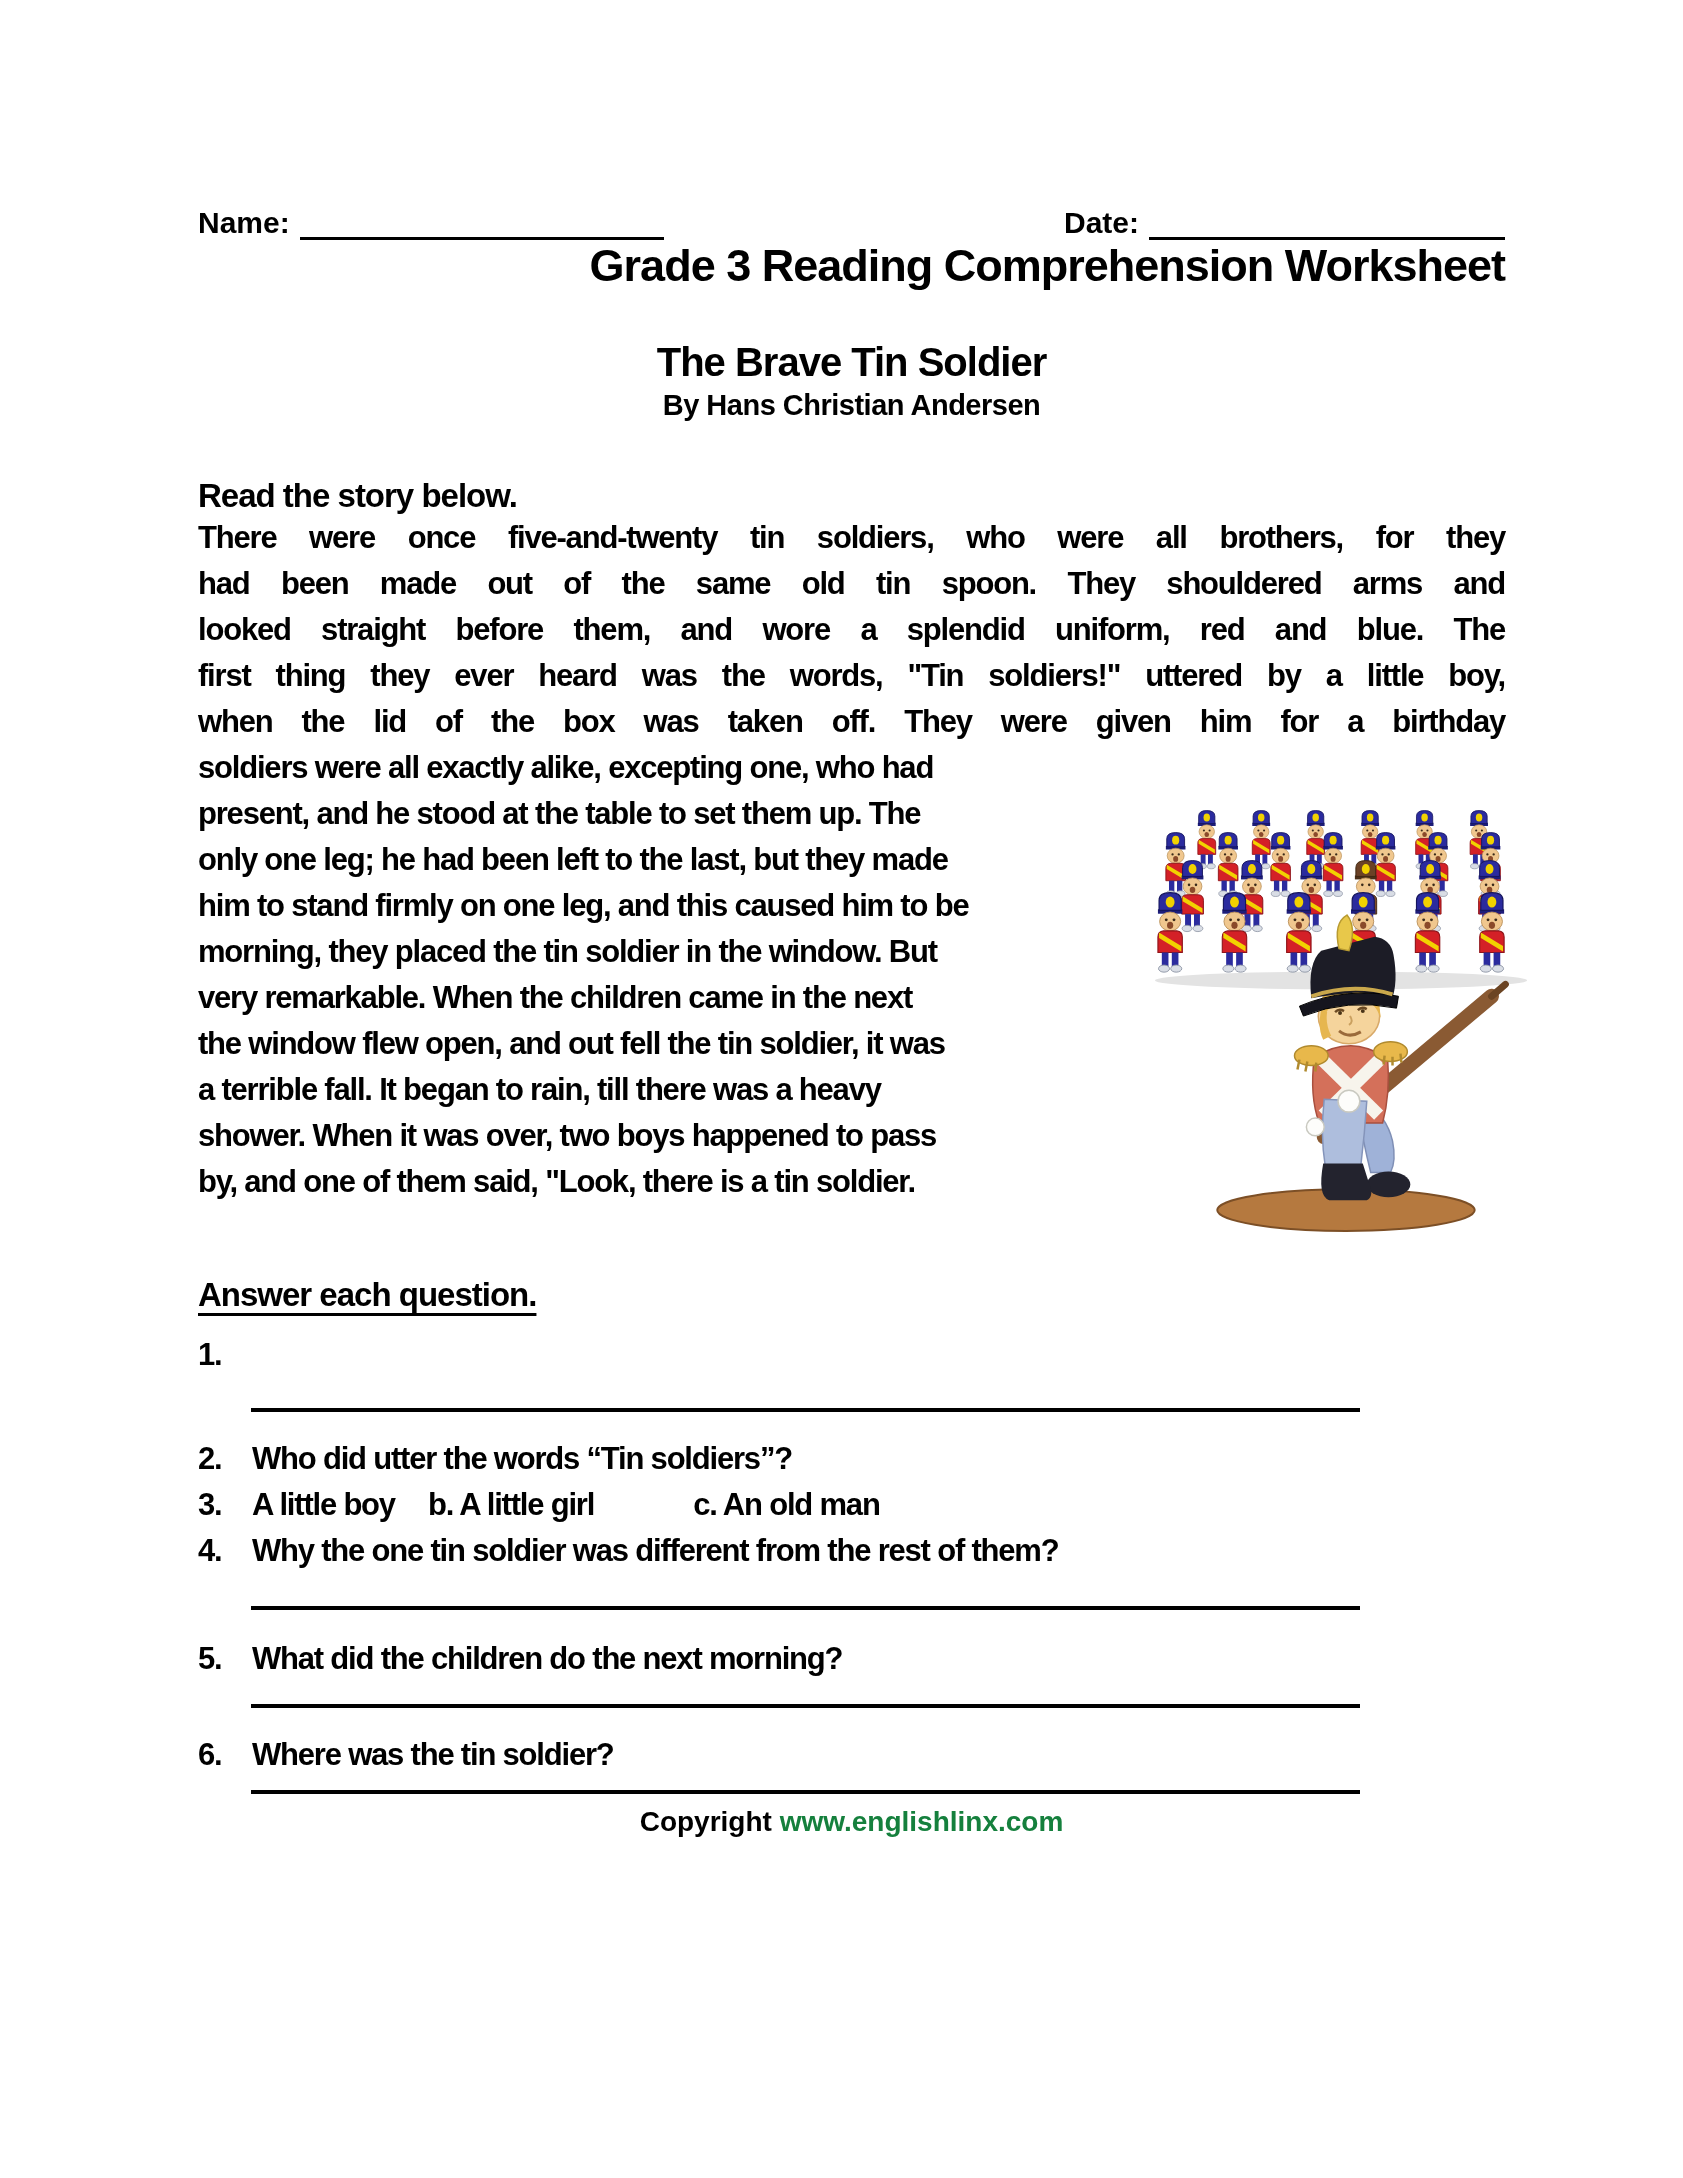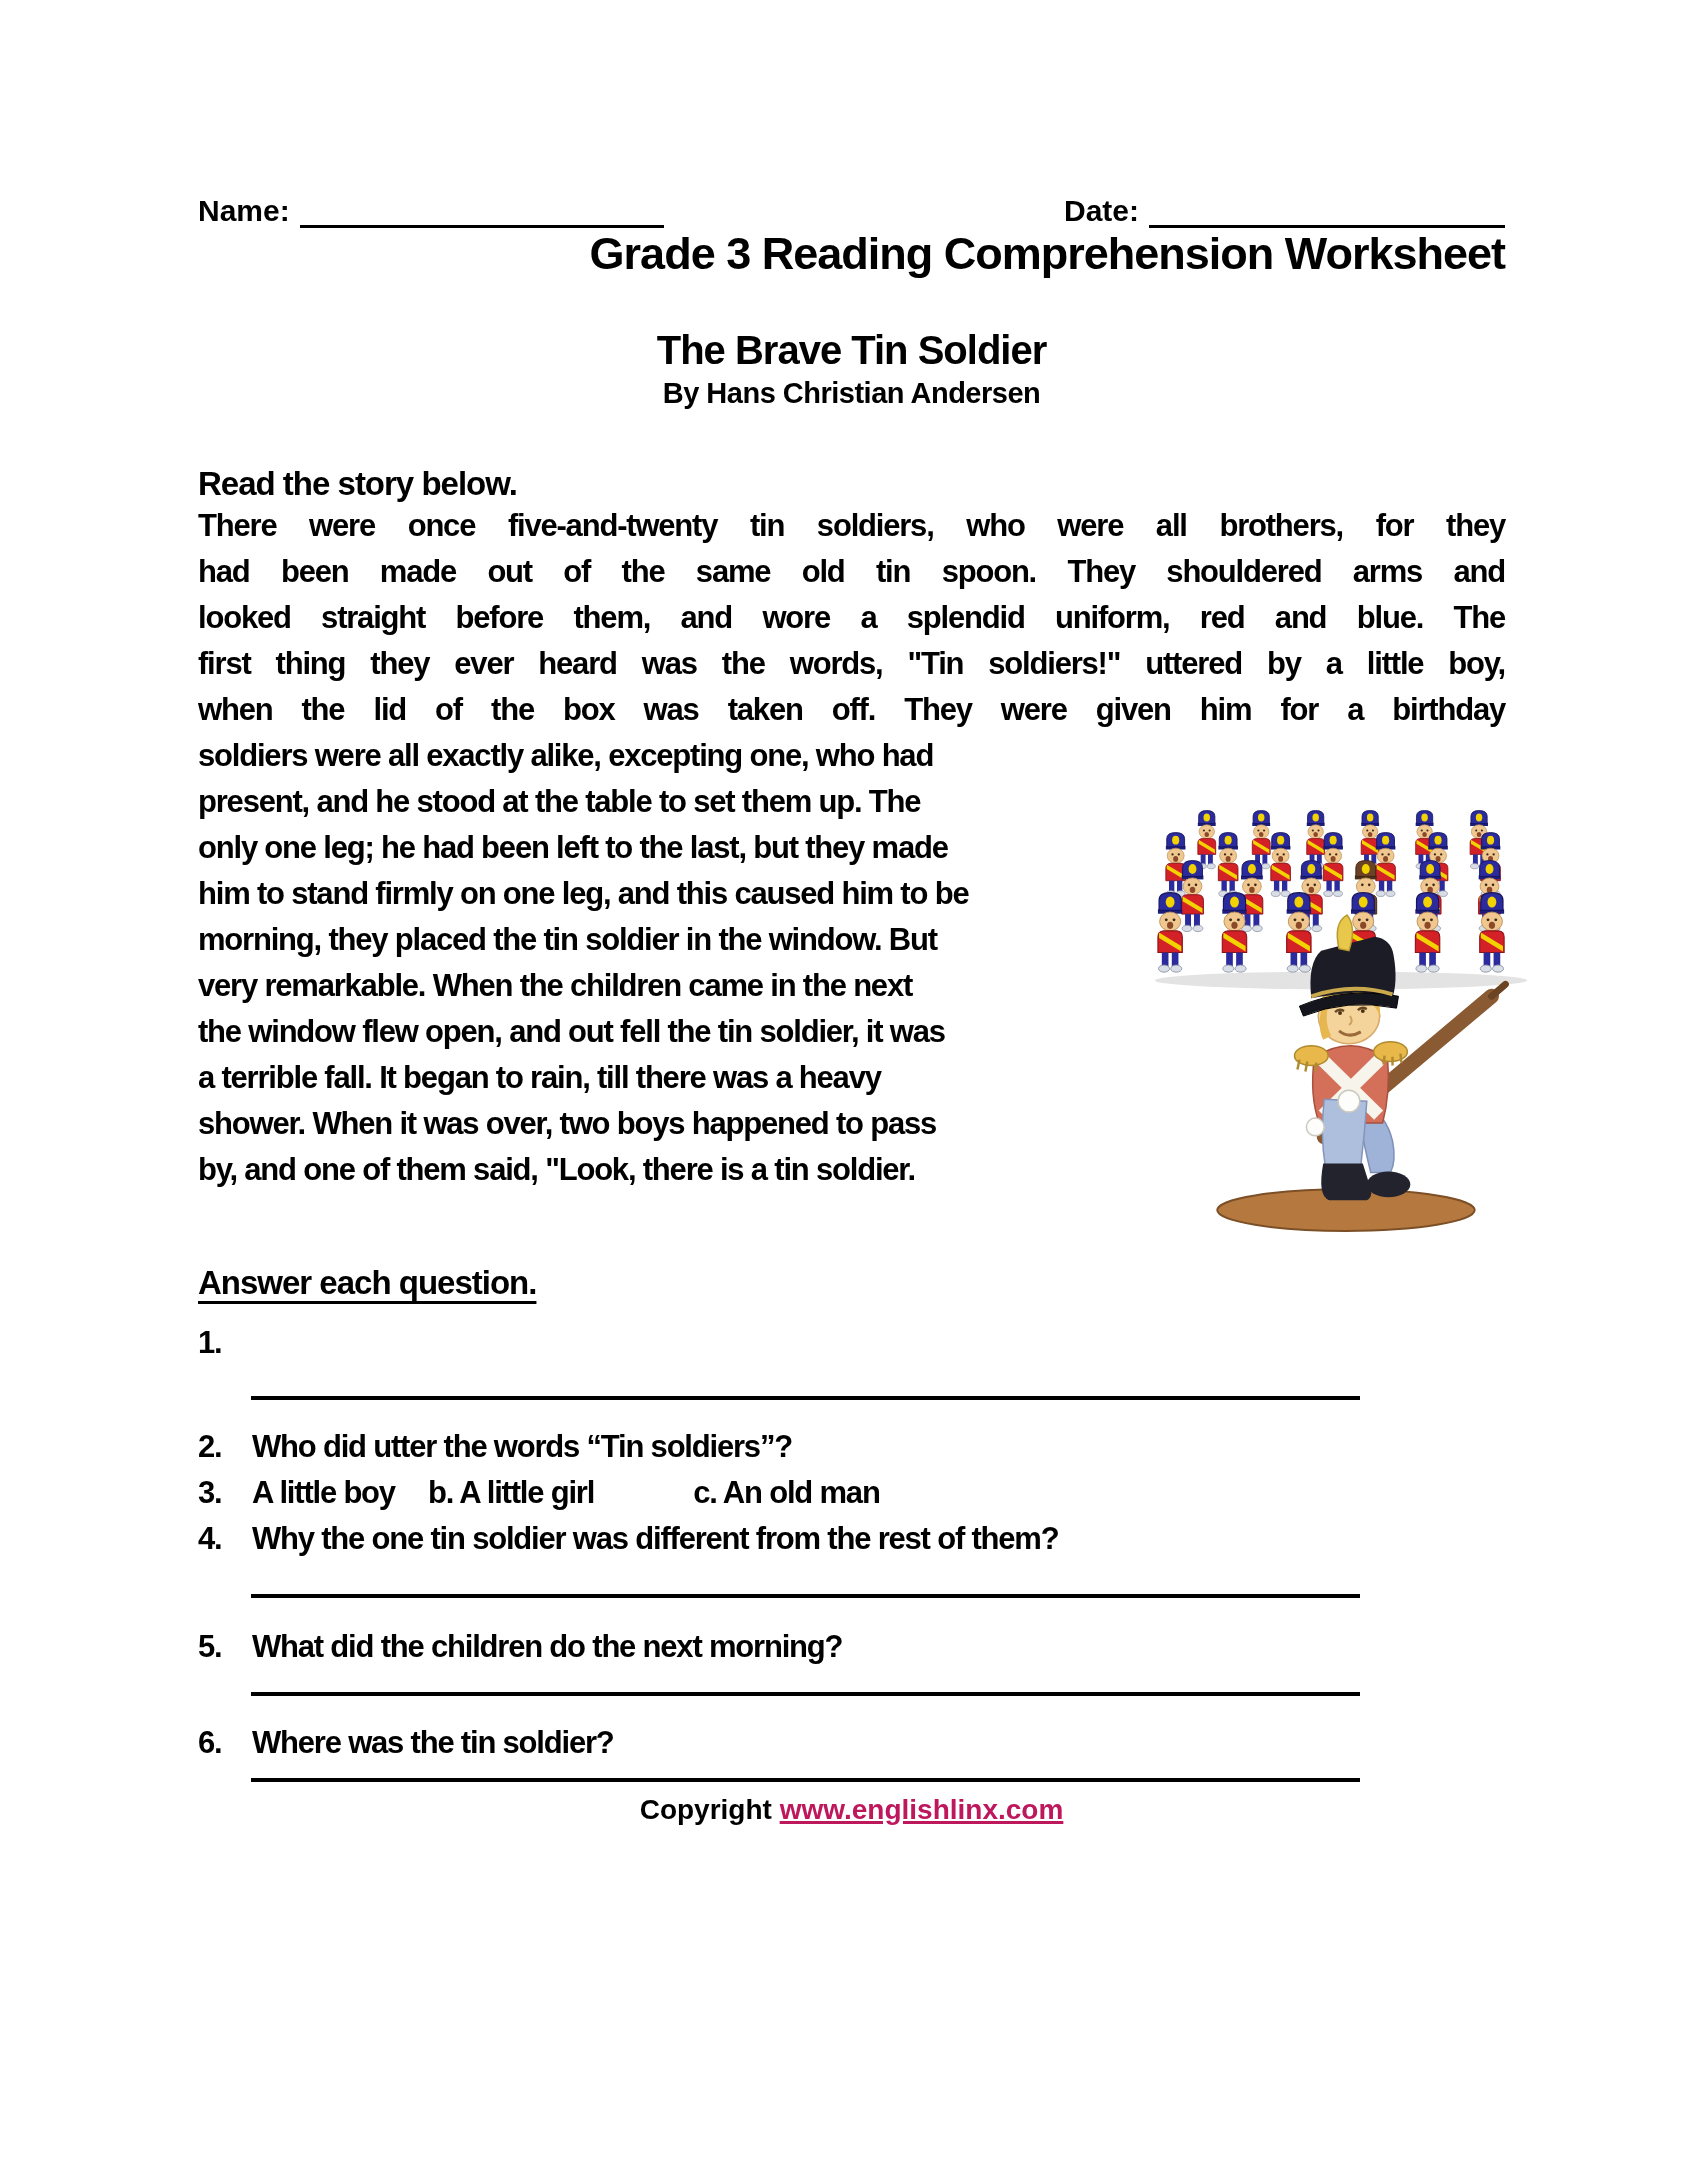--- a/index.html
+++ b/index.html
@@ -7,21 +7,21 @@
   html,body { background:#ffffff; }
   .page {
     position:relative;
     width:1683px; height:2178px;
     background:#ffffff;
     color:#000000;
     font-family:"Liberation Sans", sans-serif;
     overflow:hidden;
   }
   .content {
-    position:absolute; left:198px; top:0;
+    position:absolute; left:198px; top:12px;
     width:1307px;
   }
 
   
   .name-date-row {
     margin-top:194px;
     display:flex; justify-content:space-between; align-items:flex-end;
     font-size:30px; font-weight:700;
   }
   .field { display:flex; align-items:flex-end; }
@@ -84,21 +84,21 @@
   .aline-1 { margin-top:30px; }
   .aline-2 { margin-top:32px; }
   .aline-3 { margin-top:22px; }
   .aline-4 { margin-top:12px; }
 
   
   .copyright {
     margin-top:12px; text-align:center;
     font-size:28px; font-weight:700; letter-spacing:0;
   }
-  .copyright .link { color:#be185d; text-decoration:underline; text-decoration-thickness:3px; }
+  .copyright .link { color:#15803d; text-decoration-thickness:3px; }
 
   
   .illustration {
     position:absolute; left:1143px; top:804px;
     width:401px; height:436px;
   }
   .illustration svg { display:block; width:100%; height:100%; }
 </style>
 </head>
 <body>

